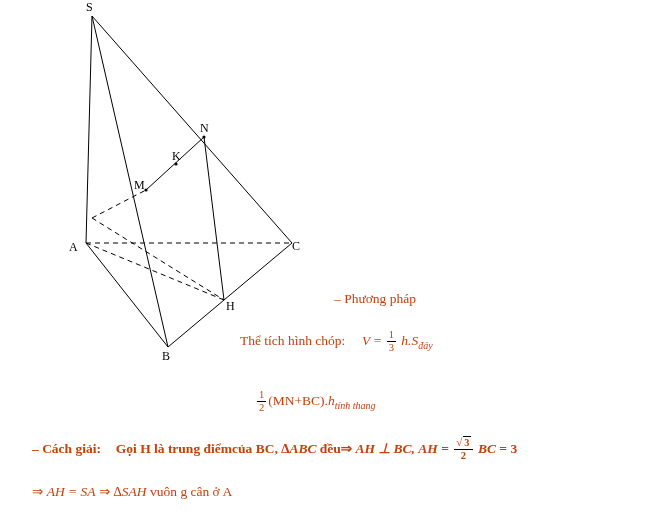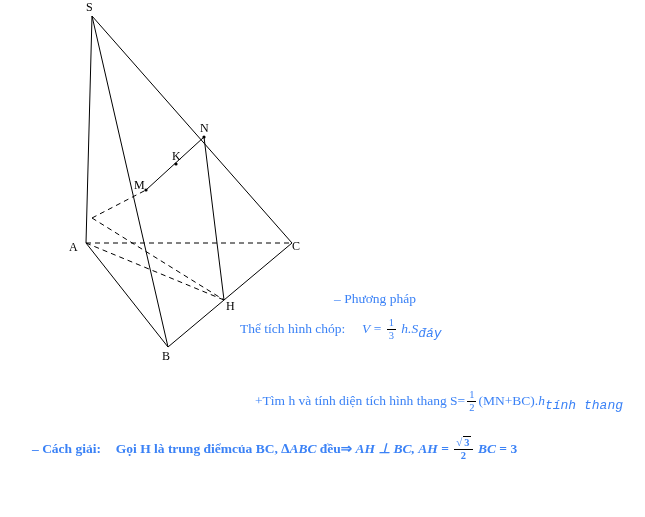--- a/index.html
+++ b/index.html
@@ -31,21 +31,21 @@
     position: absolute;
     font-family: "Liberation Serif", serif;
     font-size: 12px;
     color: #000;
     white-space: nowrap;
   }
   .txt {
     position: absolute;
     font-family: "Liberation Serif", serif;
     font-size: 13.5px;
-    color: #3b82f6;
+    color: #c2410c;
     white-space: nowrap;
   }
   .it { font-style: italic; }
   .frac {
     display: inline-block;
     vertical-align: middle;
     text-align: center;
     font-size: 10.5px;
     line-height: 1.1;
     margin: 0 2px;
@@ -55,24 +55,23 @@
   .frac .num {
     display: block;
     padding: 0 2px;
     border-bottom: 1px solid #000;
   }
   .frac .den {
     display: block;
     padding: 0 2px;
   }
   .sub {
-    font-size: 13px;
+    font-size: 10px;
     vertical-align: sub;
     font-style: italic;
-    font-family: Liberation Mono, monospace;
   }
   .sqrt {
     display: inline-block;
     border-top: 1px solid #000;
     padding: 0 1px;
     margin-left: 1px;
   }
   .radsym { font-size: 11px; }
 </style>
 </head>
@@ -119,34 +118,34 @@
     <span class="lbl" style="left:172px; top:149px;">K</span>
     <span class="lbl" style="left:134px; top:178px;">M</span>
     <span class="lbl" style="left:69px; top:240px;">A</span>
     <span class="lbl" style="left:292px; top:239px;">C</span>
     <span class="lbl" style="left:226px; top:299px;">H</span>
     <span class="lbl" style="left:162px; top:349px;">B</span>
   </div>
 
   <div class="txt" style="left:334px; top:291px;">– Phương pháp</div>
 
-  <div class="txt" style="left:240px; top:318px;">
+  <div class="txt" style="left:240px; top:330px;">
     <span>Thể tích hình chóp:</span>
     <span style="display:inline-block; width:10px;"></span>
     <span class="it">V</span>
     <span>=</span>
     <span class="frac">
       <span class="num">1</span>
       <span class="den">3</span>
     </span>
     <span class="it">h.S</span><span class="sub">đáy</span>
   </div>
 
   <div class="txt" style="left:255px; top:390px;">
-    <span>+Tìm h và tính diện tích hình thang S=</span><span class="frac">
+    <span class="frac">
       <span class="num">1</span>
       <span class="den">2</span>
     </span><span>(MN+BC).</span><span class="it">h</span><span class="sub">tính thang</span>
   </div>
 
   <div class="txt" style="left:32px; top:437px;font-weight:bold;">
     <span>– Cách giải:</span>
     <span style="display:inline-block; width:8px;"></span>
     <span>Gọi H là trung điểmcủa BC,</span>
     <span class="it">∆ABC</span>
@@ -156,14 +155,21 @@
     <span>=</span>
     <span class="frac">
       <span class="num"><span class="radsym">√</span><span class="sqrt">3</span></span>
       <span class="den">2</span>
     </span>
     <span class="it">BC</span>
     <span>=</span>
     <span>3</span>
   </div>
 
+  <div class="txt" style="left:32px; top:483px;">
+    <span>⇒</span>
+    <span class="it">AH = SA</span>
+    <span>⇒</span>
+    <span class="it">∆SAH</span>
+    <span>vuôn g cân ở A</span>
+  </div>
 
 </div>
 
 </body></html>

